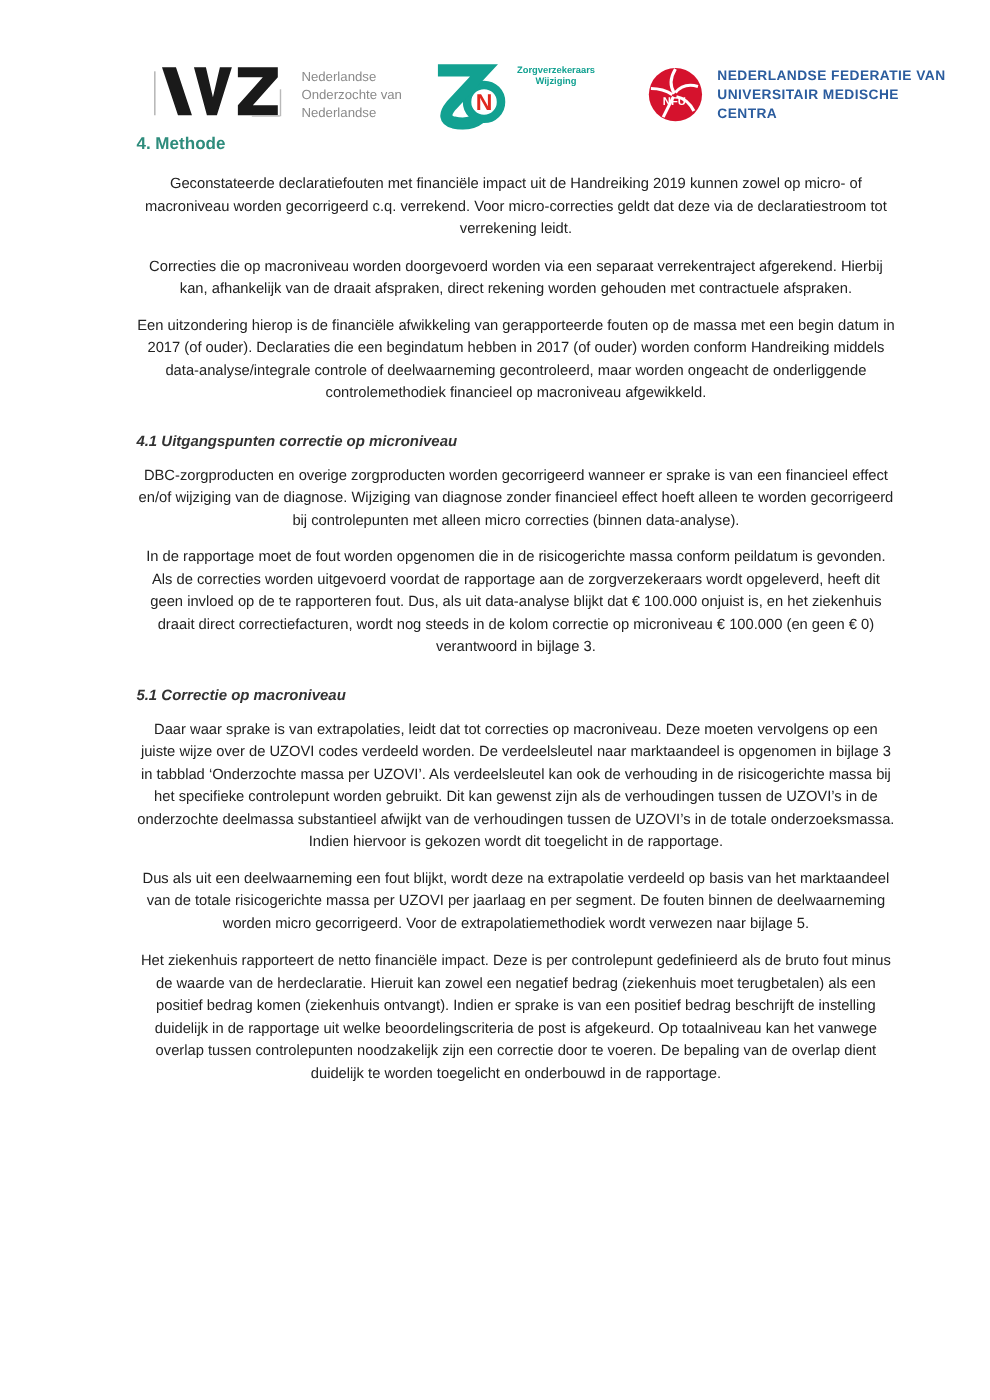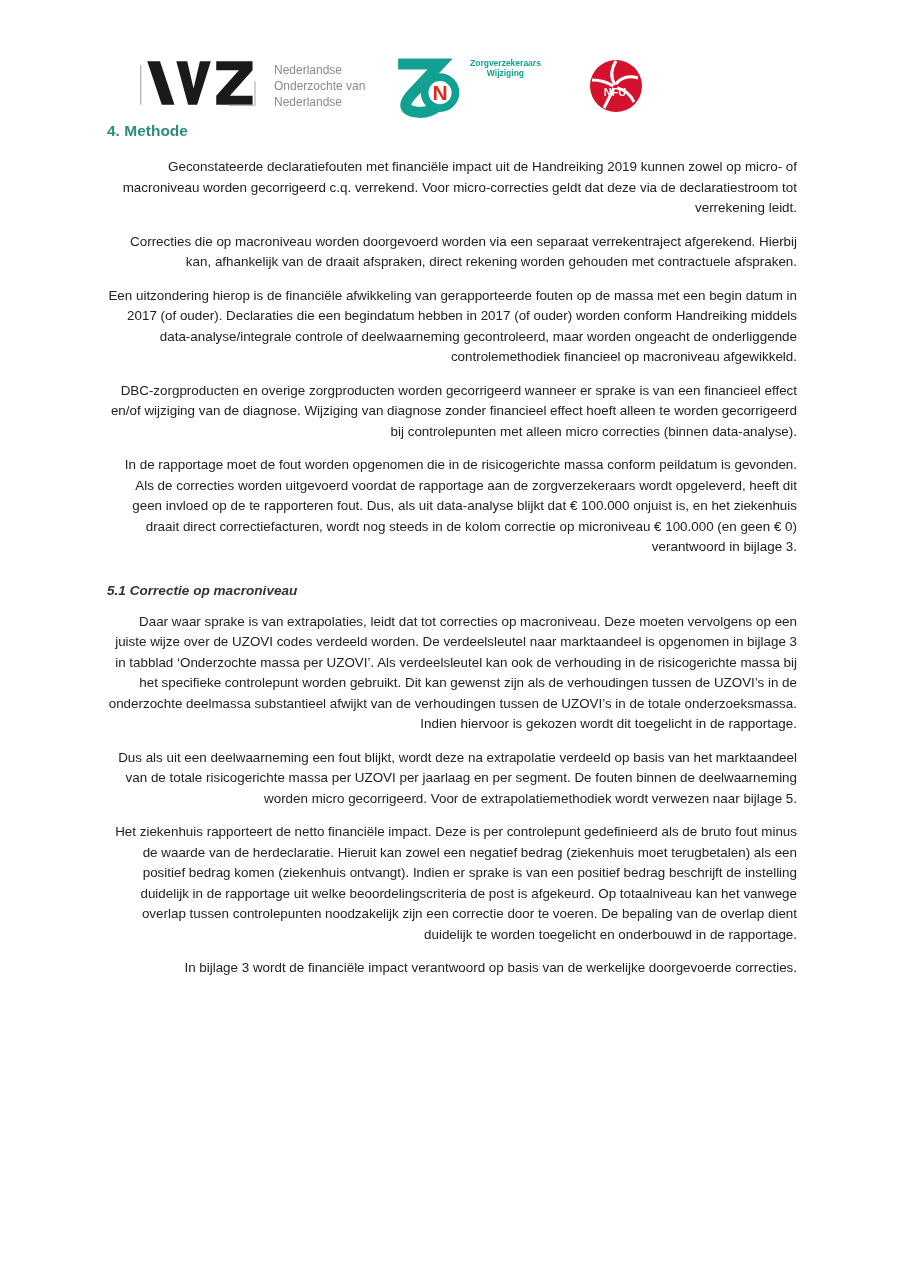--- a/index.html
+++ b/index.html
@@ -16,27 +16,27 @@
   .logo-nvz{left:108px;top:58px;}
   .nvz-text{margin-left:16px;margin-top:4px;font-size:12px;line-height:16px;color:#8a8a8a;}
   .logo-zn{left:358px;top:54px;}
   .zn-tagline{margin-left:2px;margin-top:4px;font-size:8.5px;line-height:10px;
     color:#12A191;text-align:center;font-weight:bold;}
   .logo-nfu{left:556px;top:58px;align-items:center;}
   .nfu-text{margin-left:12px;font-size:12.5px;line-height:17px;font-weight:bold;
     color:#2B5C9E;letter-spacing:0.4px;}
 
   
-  .content{position:absolute;left:107px;top:122px;width:690px;color:#222222;}
+  .content{position:absolute;left:124px;top:122px;width:690px;color:#222222;}
   h1.doc-title{
     font-size:15.5px;font-weight:bold;color:#2E8C7C;margin:0 0 17px 0;
   }
   .content p{
     font-size:13.4px;line-height:20.5px;margin:0 0 13px 0;color:#222222;
-    text-align:right;
+    text-align:center;
   }
   .content h2{
     font-size:13.6px;font-weight:bold;font-style:italic;color:#333333;
     margin:25px 0 14px 0;
   }
 </style>
 </head>
 <body>
 
 <div class="page">
@@ -76,32 +76,36 @@
         <circle cx="28" cy="28" r="26" fill="#D5122D"></circle>
         <g stroke="#ffffff" stroke-width="3" fill="none">
           <path d="M28 3 Q20 16 27 27"></path>
           <path d="M50 20 Q36 16 28 26"></path>
           <path d="M46 44 Q40 32 29 30"></path>
           <path d="M16 50 Q22 38 26 30"></path>
           <path d="M4 22 Q16 22 25 28"></path>
         </g>
         <text x="27" y="38" text-anchor="middle" font-family="Liberation Sans, sans-serif" font-size="11" font-weight="bold" fill="#ffffff">NFU</text>
       </svg>
+      <div class="nfu-text">
+        <div>NEDERLANDSE FEDERATIE VAN</div>
+        <div>UNIVERSITAIR MEDISCHE CENTRA</div>
+      </div>
     </div>
   </div>
 
   <div class="content">
     <h1 class="doc-title">4. Methode</h1>
     <div>
         <p>Geconstateerde declaratiefouten met financiële impact uit de Handreiking 2019 kunnen zowel op micro- of macroniveau worden gecorrigeerd c.q. verrekend. Voor micro-correcties geldt dat deze via de declaratiestroom tot verrekening leidt.</p>
         <p>Correcties die op macroniveau worden doorgevoerd worden via een separaat verrekentraject afgerekend. Hierbij kan, afhankelijk van de draait afspraken, direct rekening worden gehouden met contractuele afspraken.</p>
         <p>Een uitzondering hierop is de financiële afwikkeling van gerapporteerde fouten op de massa met een begin datum in 2017 (of ouder). Declaraties die een begindatum hebben in 2017 (of ouder) worden conform Handreiking middels data-analyse/integrale controle of deelwaarneming gecontroleerd, maar worden ongeacht de onderliggende controlemethodiek financieel op macroniveau afgewikkeld.</p>
+        <h2>4.1 Uitgangspunten correctie op microniveau</h2>
         <p>DBC-zorgproducten en overige zorgproducten worden gecorrigeerd wanneer er sprake is van een financieel effect en/of wijziging van de diagnose. Wijziging van diagnose zonder financieel effect hoeft alleen te worden gecorrigeerd bij controlepunten met alleen micro correcties (binnen data-analyse).</p>
         <p>In de rapportage moet de fout worden opgenomen die in de risicogerichte massa conform peildatum is gevonden. Als de correcties worden uitgevoerd voordat de rapportage aan de zorgverzekeraars wordt opgeleverd, heeft dit geen invloed op de te rapporteren fout. Dus, als uit data-analyse blijkt dat € 100.000 onjuist is, en het ziekenhuis draait direct correctiefacturen, wordt nog steeds in de kolom correctie op microniveau € 100.000 (en geen € 0) verantwoord in bijlage 3.</p>
         <h2>5.1 Correctie op macroniveau</h2>
         <p>Daar waar sprake is van extrapolaties, leidt dat tot correcties op macroniveau. Deze moeten vervolgens op een juiste wijze over de UZOVI codes verdeeld worden. De verdeelsleutel naar marktaandeel is opgenomen in bijlage 3 in tabblad ‘Onderzochte massa per UZOVI’. Als verdeelsleutel kan ook de verhouding in de risicogerichte massa bij het specifieke controlepunt worden gebruikt. Dit kan gewenst zijn als de verhoudingen tussen de UZOVI’s in de onderzochte deelmassa substantieel afwijkt van de verhoudingen tussen de UZOVI’s in de totale onderzoeksmassa. Indien hiervoor is gekozen wordt dit toegelicht in de rapportage.</p>
         <p>Dus als uit een deelwaarneming een fout blijkt, wordt deze na extrapolatie verdeeld op basis van het marktaandeel van de totale risicogerichte massa per UZOVI per jaarlaag en per segment. De fouten binnen de deelwaarneming worden micro gecorrigeerd. Voor de extrapolatiemethodiek wordt verwezen naar bijlage 5.</p>
         <p>Het ziekenhuis rapporteert de netto financiële impact. Deze is per controlepunt gedefinieerd als de bruto fout minus de waarde van de herdeclaratie. Hieruit kan zowel een negatief bedrag (ziekenhuis moet terugbetalen) als een positief bedrag komen (ziekenhuis ontvangt). Indien er sprake is van een positief bedrag beschrijft de instelling duidelijk in de rapportage uit welke beoordelingscriteria de post is afgekeurd. Op totaalniveau kan het vanwege overlap tussen controlepunten noodzakelijk zijn een correctie door te voeren. De bepaling van de overlap dient duidelijk te worden toegelicht en onderbouwd in de rapportage.</p>
-        <p>In bijlage 3 wordt de financiële impact verantwoord op basis van de werkelijke doorgevoerde correcties.</p>
       </div>
   </div>
 
 </div>
 
 </body></html>

